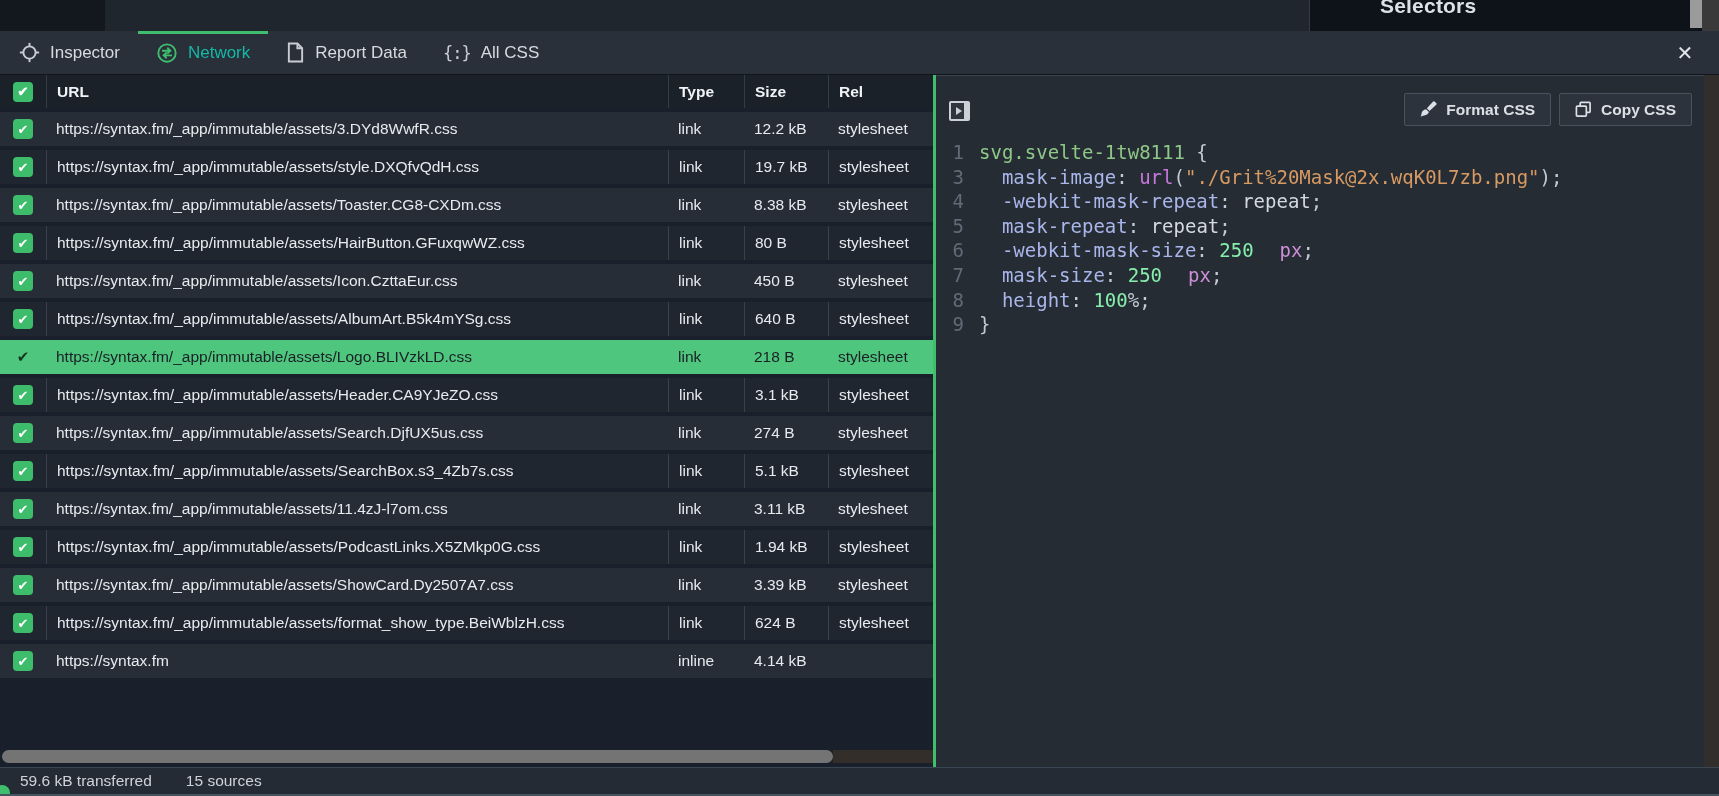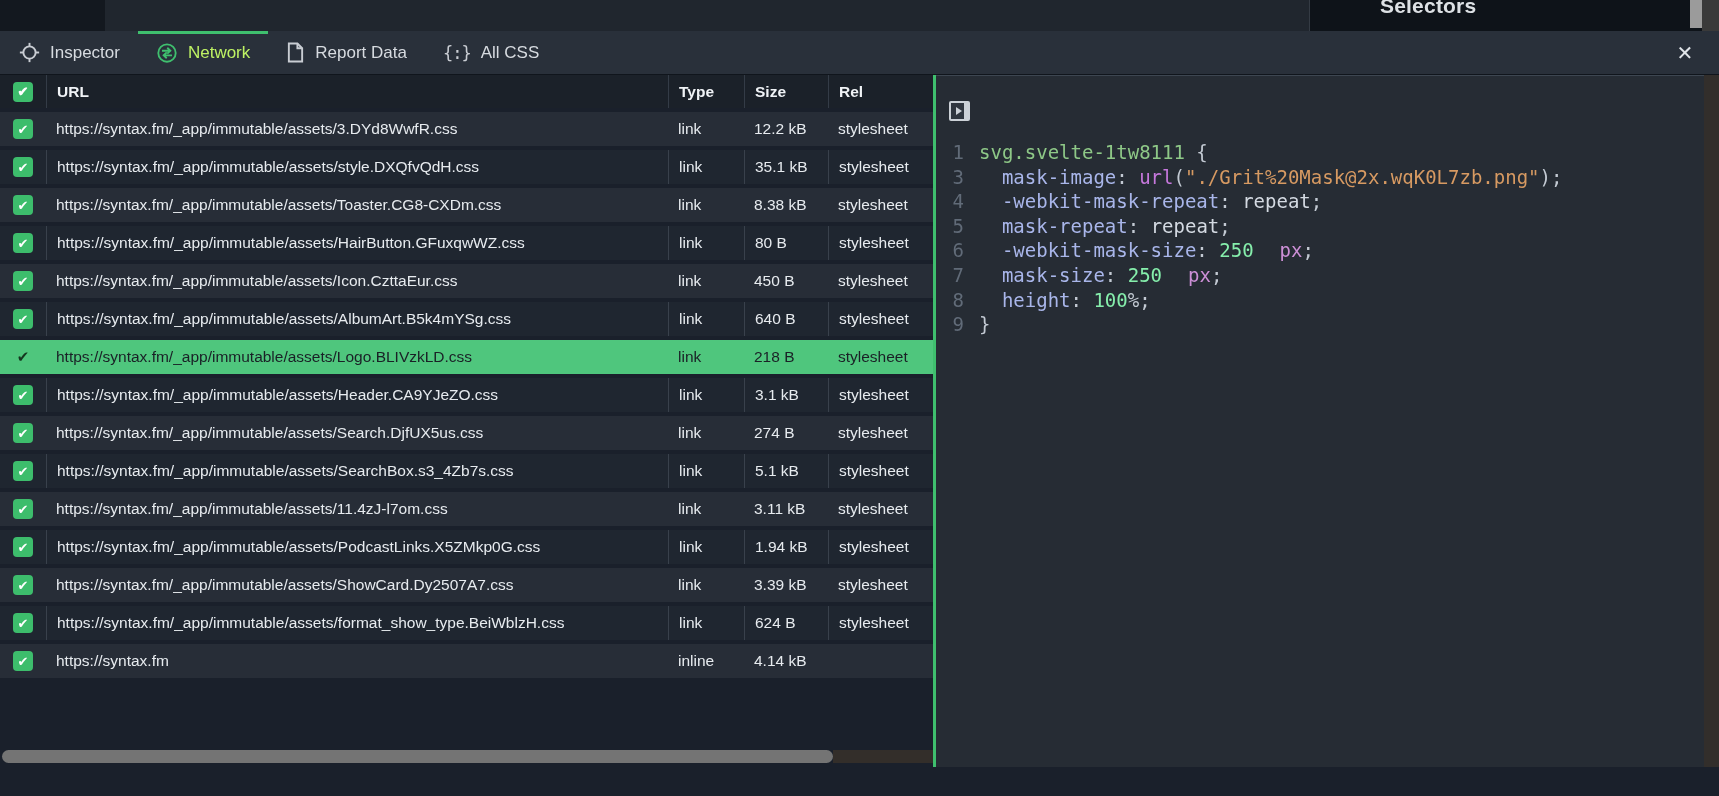--- a/index.html
+++ b/index.html
@@ -22,21 +22,21 @@
 
   
   .tabbar {
     position:absolute; left:0; top:0; width:1719px; height:44px;
     background:#29303a; border-bottom:1px solid #10151c;
     display:flex; align-items:flex-start; padding-left:1px;
   }
   .tab { position:relative; height:100%; display:flex; align-items:center; gap:10px; padding:0 18px; cursor:default; }
   .tab .tab-label { font-size:17px; color:#d7dbe0; }
   .tab .ticon { display:flex; align-items:center; color:#c9cdd3; }
-  .tab.active .tab-label { color:#bef264; }
+  .tab.active .tab-label { color:#14b8a6; }
   .tab.active .ticon { color:#3fbf6e; }
   .tab-underline { display:none; }
   .tab.active .tab-underline { display:block; position:absolute; left:0; top:0; right:0; height:3px; background:#3fbf6e; }
   .icon-braces { font-family:"DejaVu Sans Mono", monospace; font-size:17px; letter-spacing:-1px; }
   .close-btn { position:absolute; right:22px; top:10px; width:24px; height:24px; display:flex; align-items:center; justify-content:center;
     color:#e2e6ea; font-size:20px; line-height:1; }
 
   
   .table-panel { position:absolute; left:0; top:44px; width:933px; height:692px; background:#1a202b; overflow:hidden; }
   table.net { width:100%; border-collapse:separate; border-spacing:0 4px; margin-top:-4px; table-layout:fixed; }
@@ -183,21 +183,21 @@
               <td class="col-check"><span class="checkbox">✔</span></td>
               <td class="col-url">https://syntax.fm/_app/immutable/assets/3.DYd8WwfR.css</td>
               <td class="col-type">link</td>
               <td class="col-size">12.2 kB</td>
               <td class="col-rel">stylesheet</td>
             </tr>
             <tr class="even">
               <td class="col-check"><span class="checkbox">✔</span></td>
               <td class="col-url">https://syntax.fm/_app/immutable/assets/style.DXQfvQdH.css</td>
               <td class="col-type">link</td>
-              <td class="col-size">35.1 kB</td>
+              <td class="col-size">19.7 kB</td>
               <td class="col-rel">stylesheet</td>
             </tr>
             <tr class="odd">
               <td class="col-check"><span class="checkbox">✔</span></td>
               <td class="col-url">https://syntax.fm/_app/immutable/assets/Toaster.CG8-CXDm.css</td>
               <td class="col-type">link</td>
               <td class="col-size">8.38 kB</td>
               <td class="col-rel">stylesheet</td>
             </tr>
             <tr class="even">
@@ -293,31 +293,56 @@
     </div>
 
     <div class="divider"></div>
 
     <div class="code-panel">
       <div class="code-toolbar">
         <div class="panel-toggle">
           <div class="inner">
               <div class="tri"></div>
             </div>
+        </div>
+        <div class="toolbar-buttons">
+          <div class="code-btn">
+            <span>
+              <svg width="17" height="17" viewBox="0 0 18 18" fill="currentColor">
+                <path d="M16.2 1.2 l1 1 c.5 .5 .5 1.2 0 1.7 L10 10.5 l-2.7 -2.7 6.6 -7.2 c.6 -.6 1.6 -.1 2.3 .6 z"></path>
+                <path d="M6.4 8.7 l3 3 c-.6 1.8 -2 3.3 -5.1 3.6 -1.4 .1 -2.8 .8 -3.6 1.4 .5 -1 .9 -2.3 1 -3.6 .2 -2.5 2.2 -3.8 4.7 -4.4 z"></path>
+              </svg>
+            </span>
+            <span>Format CSS</span>
+          </div>
+          <div class="code-btn">
+            <span>
+              <svg width="17" height="17" viewBox="0 0 18 18" fill="none" stroke="currentColor" stroke-width="1.8">
+                <rect x="5.5" y="1.5" width="10.5" height="10.5" rx="1"></rect>
+                <rect x="1.5" y="5.5" width="10.5" height="10.5" rx="1" fill="#2c333d"></rect>
+              </svg>
+            </span>
+            <span>Copy CSS</span>
+          </div>
         </div>
       </div>
       <div class="code-body">
           <div class="code-line"><span class="lineno">1</span><span class="tok-sel">svg.svelte-1tw8111</span><span class="tok-pun"> {</span></div>
           <div class="code-line"><span class="lineno">3</span><span class="tok-pun">  </span><span class="tok-prp">mask-image</span><span class="tok-pun">: </span><span class="tok-fnc">url</span><span class="tok-pun">(</span><span class="tok-str">"./Grit%20Mask@2x.wqK0L7zb.png"</span><span class="tok-pun">);</span></div>
           <div class="code-line"><span class="lineno">4</span><span class="tok-pun">  </span><span class="tok-prp">-webkit-mask-repeat</span><span class="tok-pun">: </span><span class="tok-val">repeat</span><span class="tok-pun">;</span></div>
           <div class="code-line"><span class="lineno">5</span><span class="tok-pun">  </span><span class="tok-prp">mask-repeat</span><span class="tok-pun">: </span><span class="tok-val">repeat</span><span class="tok-pun">;</span></div>
           <div class="code-line"><span class="lineno">6</span><span class="tok-pun">  </span><span class="tok-prp">-webkit-mask-size</span><span class="tok-pun">: </span><span class="tok-num">250</span><span class="tok-unt">px</span><span class="tok-pun">;</span></div>
           <div class="code-line"><span class="lineno">7</span><span class="tok-pun">  </span><span class="tok-prp">mask-size</span><span class="tok-pun">: </span><span class="tok-num">250</span><span class="tok-unt">px</span><span class="tok-pun">;</span></div>
           <div class="code-line"><span class="lineno">8</span><span class="tok-pun">  </span><span class="tok-prp">height</span><span class="tok-pun">: </span><span class="tok-num">100</span><span class="tok-pun">%;</span></div>
           <div class="code-line"><span class="lineno">9</span><span class="tok-pun">}</span></div>
         </div>
     </div>
 
     <div class="right-strip"></div>
   </div>
 
+  <div class="statusbar">
+    <div class="corner-dot"></div>
+    <span class="status-item">59.6 kB transferred</span>
+    <span class="status-item">15 sources</span>
+  </div>
 
 </div>
 
 </body></html>

